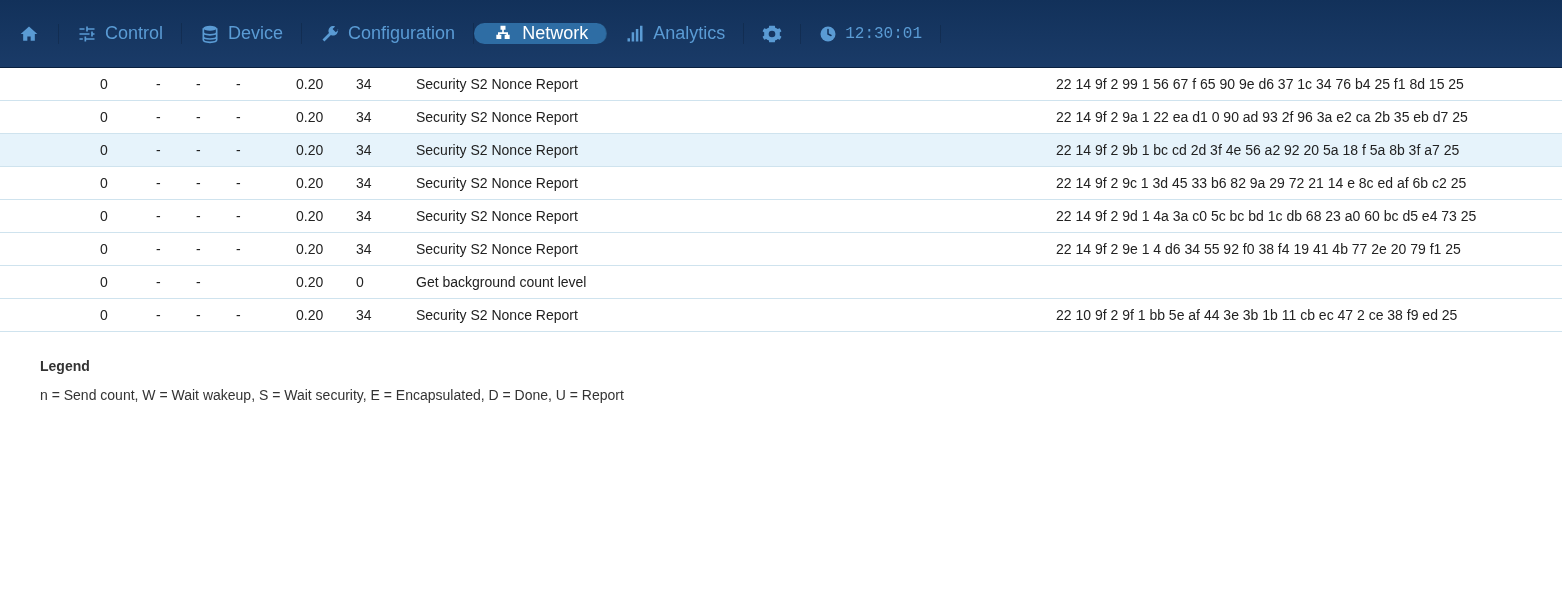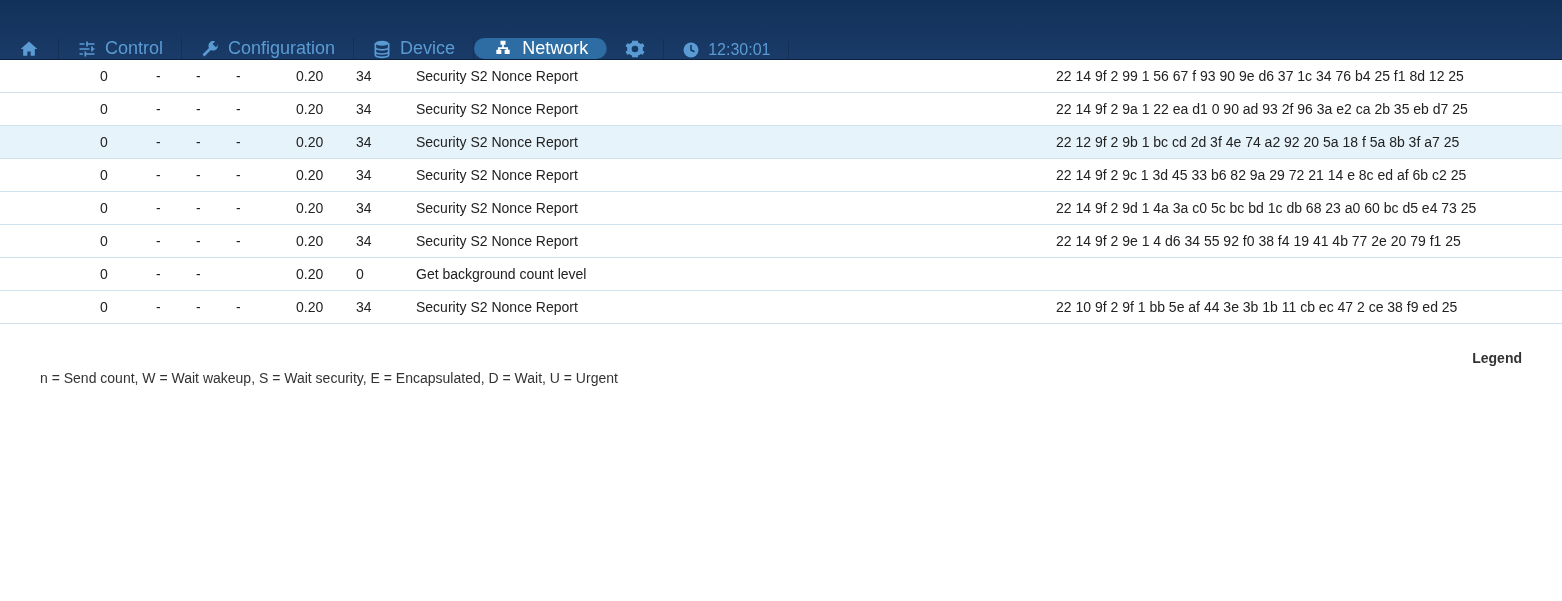--- a/index.html
+++ b/index.html
@@ -6,22 +6,22 @@
   body {
     margin: 0;
     font-family: "Helvetica Neue", Helvetica, Arial, sans-serif;
     font-size: 14px;
     color: #333;
     background: #fff;
   }
   .navbar {
     background: linear-gradient(to bottom, #12315a 0%, #1a3b68 100%);
     display: flex;
-    align-items: flex-end;
-    height: 60px;
+    align-items: center;
+    height: 68px;
     border-bottom: 1px solid #0a2140;
   }
   .nav-item {
     display: flex;
     align-items: center;
     padding: 0 18px;
     color: #5a9bd4;
     cursor: pointer;
     font-size: 18px;
     border-right: 1px solid rgba(0,0,0,0.15);
@@ -40,20 +40,21 @@
   }
   .nav-item.icon-only .icon { margin-right: 0; }
   .nav-info {
     display: flex;
     align-items: center;
     padding: 0 18px;
     color: #5a9bd4;
     font-size: 16px;
     border-right: 1px solid rgba(0,0,0,0.15);
     white-space: nowrap;
+    font-family: Liberation Mono, monospace;
   }
   .nav-info .icon { margin-right: 8px; }
   .jobs-bar {
     display: inline-block;
     width: 42px;
     height: 14px;
     background: #c9302c;
     margin-left: 8px;
     vertical-align: middle;
   }
@@ -76,22 +77,21 @@
     vertical-align: top;
     font-size: 14px;
     color: #222;
     word-wrap: break-word;
   }
   .legend {
     padding: 26px 40px 10px 40px;
   }
   .legend-title {
     font-weight: bold;
-    margin-bottom: 4px;
-    text-align: right;
+    margin-bottom: 13px;
   }
   svg { display: block; }
 </style>
 </head>
 <body>
 
 <div class="navbar">
 
   <div class="nav-item icon-only">
     <span class="icon">
@@ -106,45 +106,53 @@
       <svg width="20" height="20" viewBox="0 0 24 24" fill="#5a9bd4">
           <path d="M3 5h6v2H3V5zm10 0h8v2h-8V5zm-2-2h2v6h-2V3zM3 11h12v2H3v-2zm16 0h2v2h-2v-2zm-2-2h2v6h-2V9zM3 17h4v2H3v-2zm8 0h10v2H11v-2zm-2-2h2v6H9v-6z"></path>
         </svg>
     </span>
     <span>Control</span>
   </div>
 
   <div class="nav-item">
     <span class="icon">
       <svg width="20" height="20" viewBox="0 0 24 24" fill="#5a9bd4">
-          <path d="M22 6.92l-3.02 3.02-3.92-3.92L18.08 3c-2.1-.9-4.6-.5-6.3 1.2-1.8 1.8-2.1 4.5-1 6.7L3 18.7 5.3 21l7.8-7.78c2.2 1.1 4.9.8 6.7-1 1.7-1.7 2.1-4.2 1.2-6.3z"></path>
-        </svg>
-    </span>
-    <span>Configuration</span>
-  </div>
-
-  <div class="nav-item">
-    <span class="icon">
-      <svg width="20" height="20" viewBox="0 0 24 24" fill="#5a9bd4">
           <ellipse cx="12" cy="5" rx="8" ry="3"></ellipse>
           <path d="M4 5v5c0 1.66 3.58 3 8 3s8-1.34 8-3V5M4 10v5c0 1.66 3.58 3 8 3s8-1.34 8-3v-5M4 15v4c0 1.66 3.58 3 8 3s8-1.34 8-3v-4" fill="none" stroke="#5a9bd4" stroke-width="2"></path>
         </svg>
     </span>
     <span>Device</span>
   </div>
 
+  <div class="nav-item">
+    <span class="icon">
+      <svg width="20" height="20" viewBox="0 0 24 24" fill="#5a9bd4">
+          <path d="M22 6.92l-3.02 3.02-3.92-3.92L18.08 3c-2.1-.9-4.6-.5-6.3 1.2-1.8 1.8-2.1 4.5-1 6.7L3 18.7 5.3 21l7.8-7.78c2.2 1.1 4.9.8 6.7-1 1.7-1.7 2.1-4.2 1.2-6.3z"></path>
+        </svg>
+    </span>
+    <span>Configuration</span>
+  </div>
+
   <div class="nav-item active">
     <span class="icon">
       <svg width="22" height="20" viewBox="0 0 24 24" fill="#fff">
           <path d="M9 2h6v5h-2v3h5v3h2v5h-6v-5h2v-1H8v1h2v5H4v-5h2v-3h5V7H9V2z"></path>
         </svg>
     </span>
     <span>Network</span>
   </div>
 
+  <div class="nav-item">
+    <span class="icon">
+      <svg width="20" height="20" viewBox="0 0 24 24" fill="#5a9bd4">
+          <path d="M3 17h3v4H3v-4zm5-7h3v11H8V10zm5-4h3v15h-3V6zm5-4h3v19h-3V2z"></path>
+        </svg>
+    </span>
+    <span>Analytics</span>
+  </div>
 
   <div class="nav-item icon-only">
     <span class="icon">
       <svg width="20" height="20" viewBox="0 0 24 24" fill="#5a9bd4">
           <path d="M12 8a4 4 0 100 8 4 4 0 000-8zm9.4 4c0 .6-.05 1.2-.14 1.77l2.1 1.63-2 3.46-2.47-1a8.1 8.1 0 01-3.06 1.78L15.4 22H8.6l-.43-2.36a8.1 8.1 0 01-3.06-1.78l-2.47 1-2-3.46 2.1-1.63A9.6 9.6 0 012.6 12c0-.6.05-1.2.14-1.77L.64 8.6l2-3.46 2.47 1a8.1 8.1 0 013.06-1.78L8.6 2h6.8l.43 2.36a8.1 8.1 0 013.06 1.78l2.47-1 2 3.46-2.1 1.63c.09.57.14 1.17.14 1.77z"></path>
         </svg>
     </span>
   </div>
 
   <div class="nav-info">
@@ -176,21 +184,21 @@
     <tbody id="table-body">
         <tr>
           <td></td>
           <td style="padding-left: 50px;">0</td>
           <td>-</td>
           <td>-</td>
           <td>-</td>
           <td>0.20</td>
           <td>34</td>
           <td>Security S2 Nonce Report</td>
-          <td>22 14 9f 2 99 1 56 67 f 93 90 9e d6 37 1c 34 76 b4 25 f1 8d 12 25</td>
+          <td>22 14 9f 2 99 1 56 67 f 65 90 9e d6 37 1c 34 76 b4 25 f1 8d 15 25</td>
         </tr>
         <tr>
           <td></td>
           <td style="padding-left: 50px;">0</td>
           <td>-</td>
           <td>-</td>
           <td>-</td>
           <td>0.20</td>
           <td>34</td>
           <td>Security S2 Nonce Report</td>
@@ -198,21 +206,21 @@
         </tr>
         <tr class="highlight">
           <td></td>
           <td style="padding-left: 50px;">0</td>
           <td>-</td>
           <td>-</td>
           <td>-</td>
           <td>0.20</td>
           <td>34</td>
           <td>Security S2 Nonce Report</td>
-          <td>22 12 9f 2 9b 1 bc cd 2d 3f 4e 74 a2 92 20 5a 18 f 5a 8b 3f a7 25</td>
+          <td>22 14 9f 2 9b 1 bc cd 2d 3f 4e 56 a2 92 20 5a 18 f 5a 8b 3f a7 25</td>
         </tr>
         <tr>
           <td></td>
           <td style="padding-left: 50px;">0</td>
           <td>-</td>
           <td>-</td>
           <td>-</td>
           <td>0.20</td>
           <td>34</td>
           <td>Security S2 Nonce Report</td>
@@ -260,15 +268,15 @@
           <td>0.20</td>
           <td>34</td>
           <td>Security S2 Nonce Report</td>
           <td>22 10 9f 2 9f 1 bb 5e af 44 3e 3b 1b 11 cb ec 47 2 ce 38 f9 ed 25</td>
         </tr>
       </tbody>
   </table>
 
   <div class="legend">
     <div class="legend-title">Legend</div>
-    <div>n = Send count, W = Wait wakeup, S = Wait security, E = Encapsulated, D = Wait, U = Urgent</div>
+    <div>n = Send count, W = Wait wakeup, S = Wait security, E = Encapsulated, D = Done, U = Report</div>
   </div>
 </div>
 
 </body></html>

